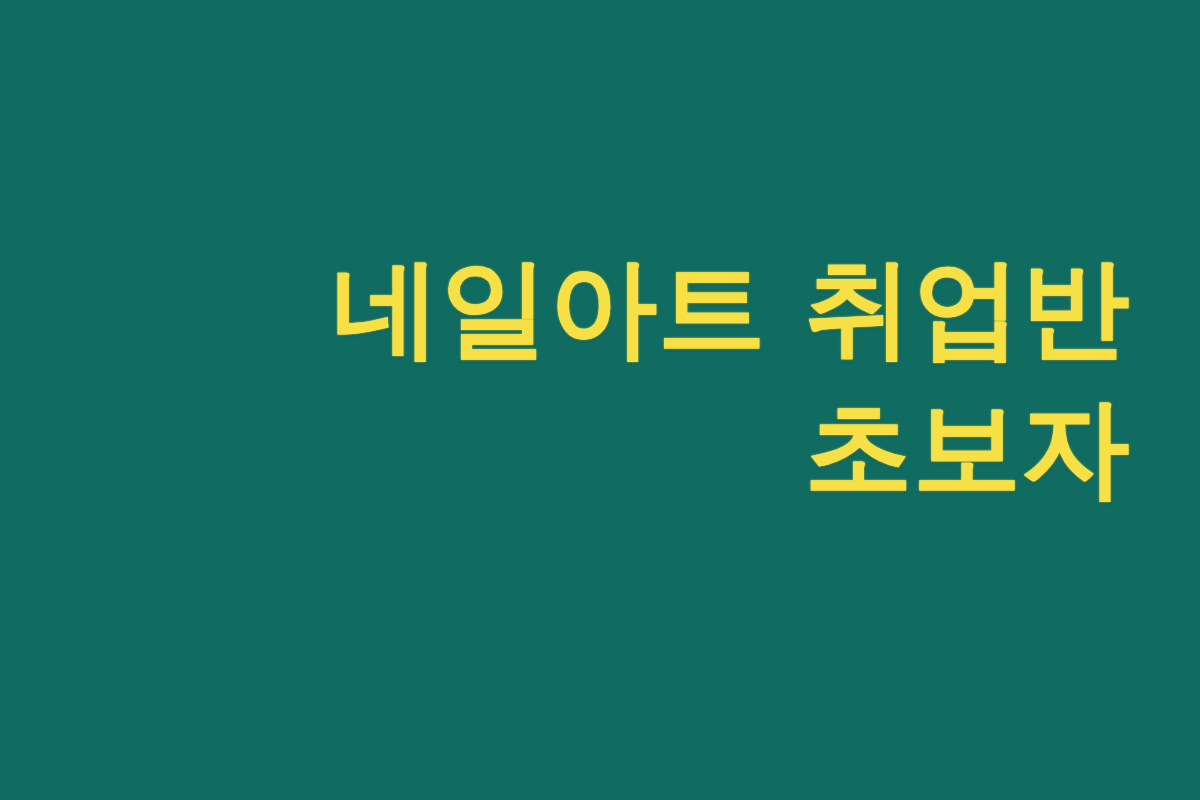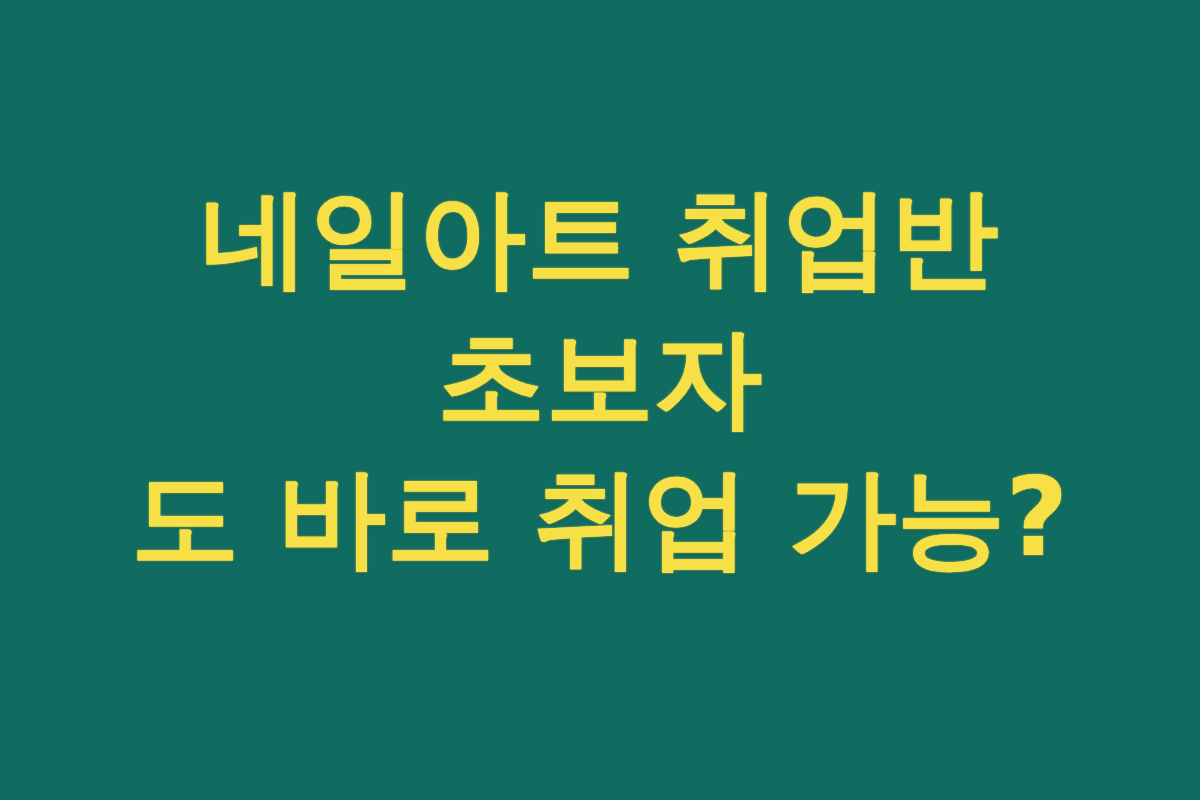--- a/index.html
+++ b/index.html
@@ -25,21 +25,21 @@
     align-items: center;
     justify-content: center;
     background-color: #106B61;
     overflow: hidden;
   }
 
   #headline {
     margin: 16px;
     padding: 0;
     width: 1060px;
-    text-align: center;
+    text-align: right;
     font-family: "DejaVu Sans", "Liberation Sans", sans-serif;
     font-weight: 700;
     font-size: 108px;
     line-height: 140px;
     letter-spacing: 0.005em;
     color: #F7E045;
     white-space: normal;
     word-break: keep-all;
     
     text-shadow:
@@ -57,15 +57,14 @@
   
   #headline .line-1 { }
   #headline .line-2 { }
 </style>
 </head>
 <body>
 
 <div id="banner" style="background-color: rgb(16, 107, 97);">
   <h1 id="headline" style="color: rgb(247, 224, 69);">
     <span class="line line-1">네일아트 취업반 초보자</span>
-    <span class="line line-2">도 바로 취업 가능?</span>
   </h1>
 </div>
 
 </body></html>

